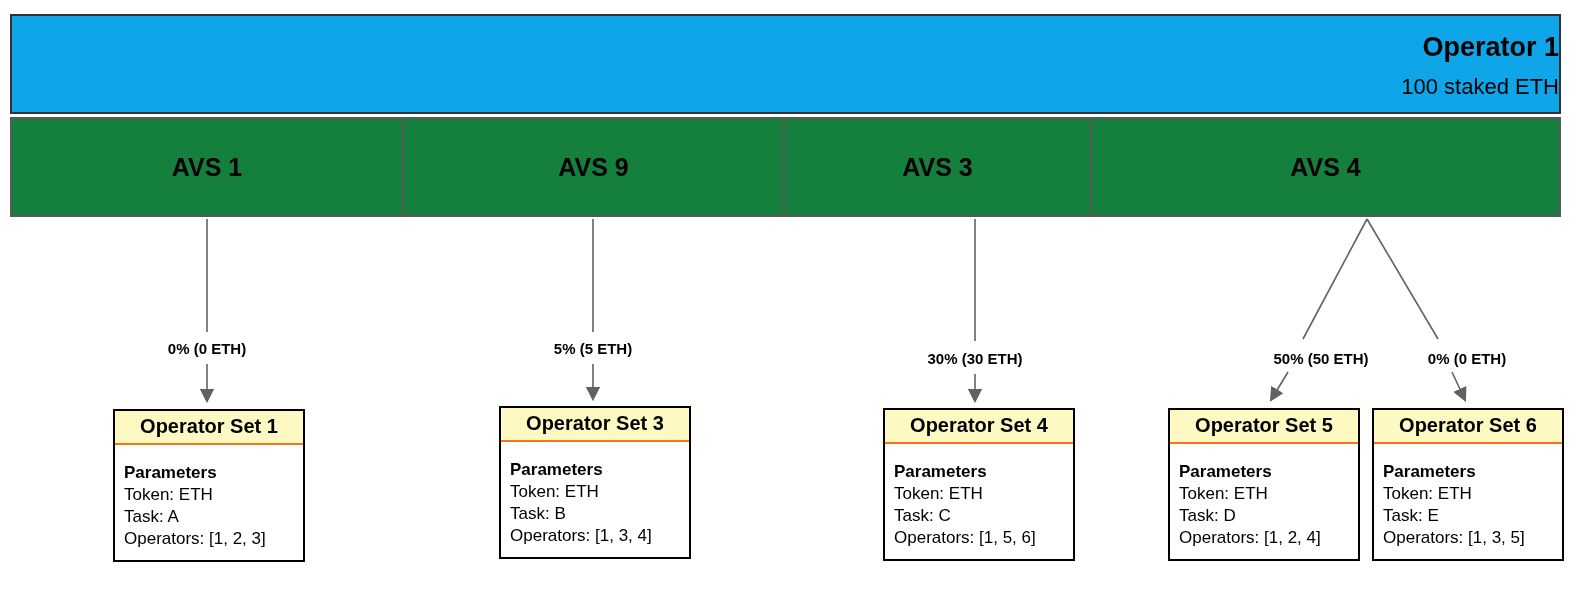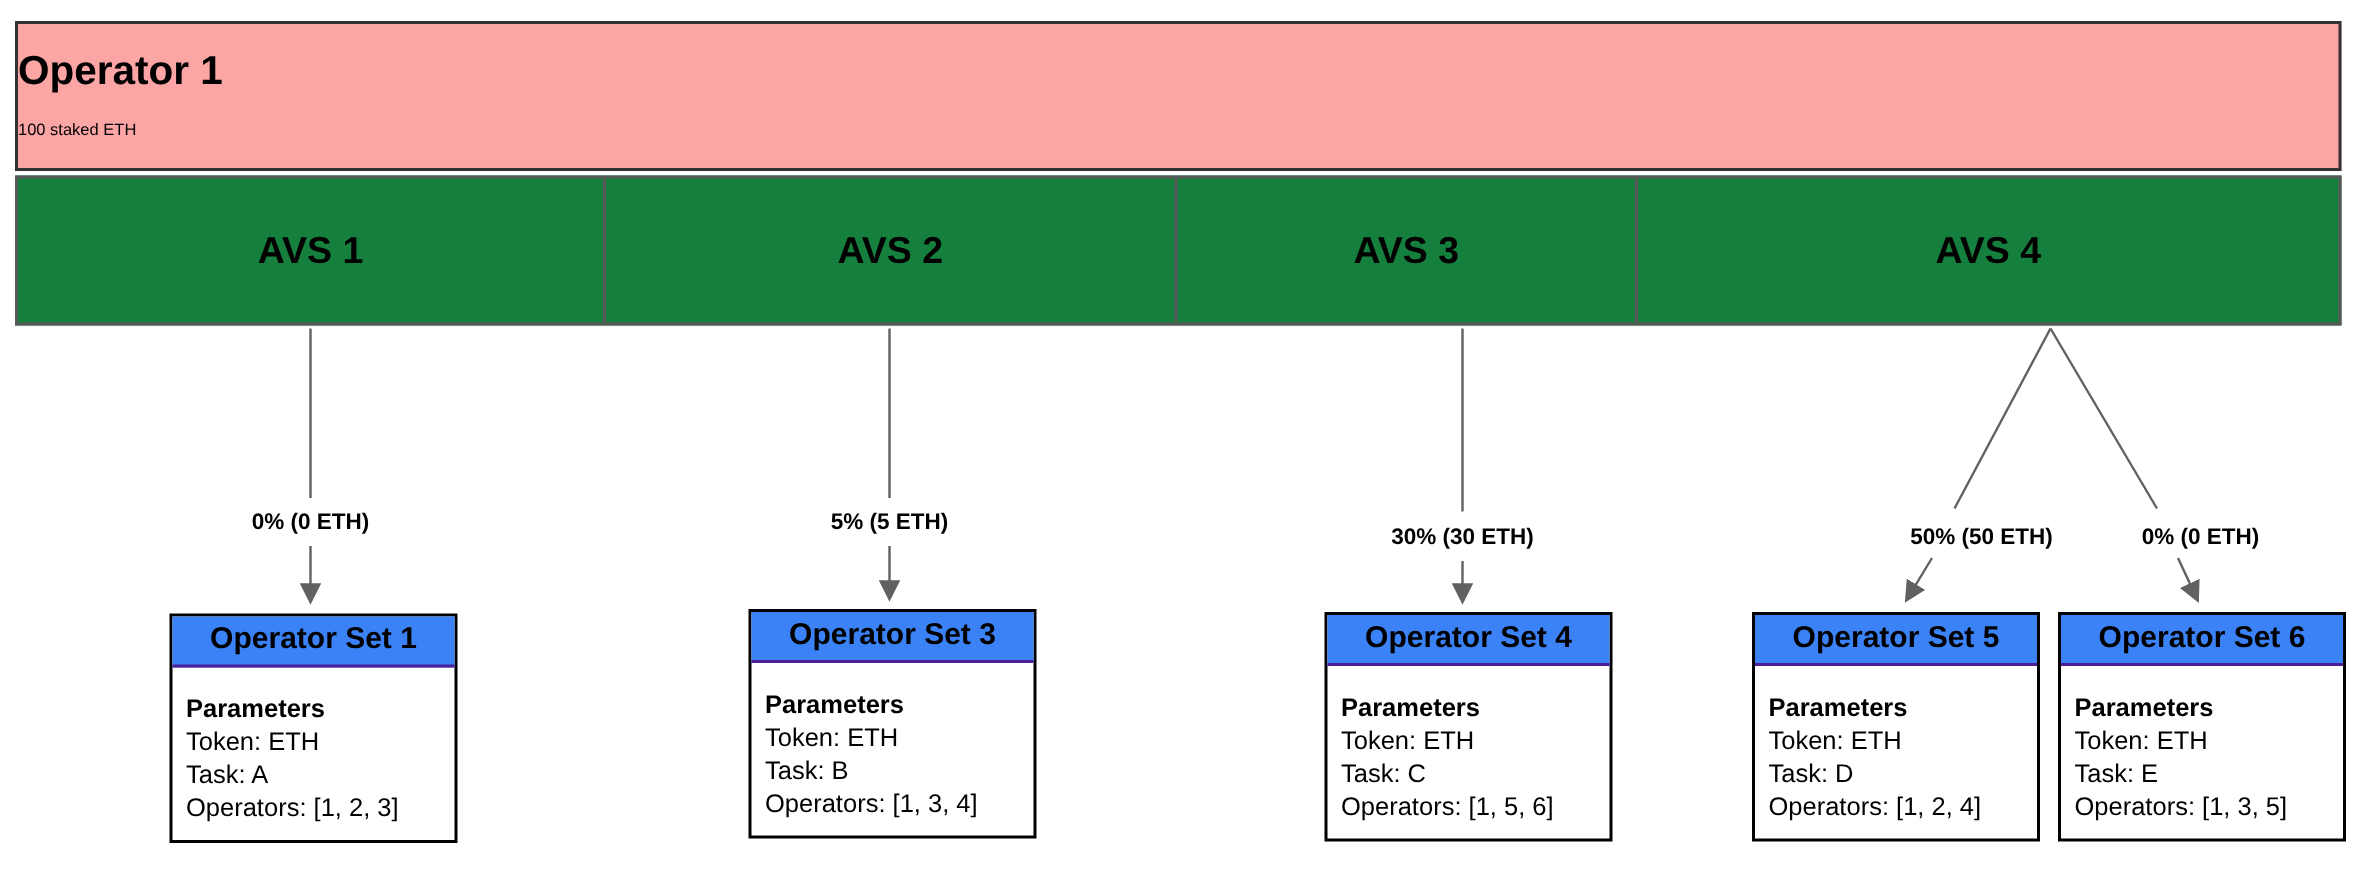--- a/index.html
+++ b/index.html
@@ -4,25 +4,25 @@
 <style>
   html,body { margin:0; padding:0; background:#ffffff; }
   .canvas {
     position:relative; width:1577px; height:597px; overflow:hidden;
     background:#ffffff; font-family:"Liberation Sans", sans-serif; color:#000;
   }
 
   
   .operator-box {
     position:absolute; left:10px; top:14px; width:1551px; height:100px;
-    box-sizing:border-box; background:#fca5a5; border:2px solid #333333;
-    display:flex; flex-direction:column; align-items:flex-start; justify-content:center;
+    box-sizing:border-box; background:#0ea5e9; border:2px solid #333333;
+    display:flex; flex-direction:column; align-items:flex-end; justify-content:center;
   }
   .operator-title { font-size:27px; font-weight:bold; line-height:30px; }
-  .operator-subtitle { font-size:11px; line-height:20px; margin-top:15px; }
+  .operator-subtitle { font-size:22px; line-height:20px; margin-top:15px; }
 
   
   .avs-row {
     position:absolute; left:10px; top:117px; width:1551px; height:100px;
     box-sizing:border-box; display:flex; background:#15803d; border:2px solid #595959;
   }
   .avs-cell {
     box-sizing:border-box; display:flex; align-items:center; justify-content:center;
     font-size:25px; font-weight:bold; border-right:2px solid #595959;
   }
@@ -45,21 +45,21 @@
   .lab-3 { left:975px;  top:358px; }
   .lab-4 { left:1281px; top:358px;margin-left:40px; }
   .lab-5 { left:1467px; top:358px; }
 
   
   .os-box {
     position:absolute; width:192px; box-sizing:border-box;
     background:#ffffff; border:2px solid #000000;
   }
   .os-header {
-    background:#3b82f6; border-bottom:2px solid #4c1d95;
+    background:#fef9c3; border-bottom:2px solid #f97316;
     text-align:center; font-weight:bold; font-size:20px; padding:4px 0 5px;
   }
   .os-body { padding:17px 9px 10px; font-size:17px; line-height:22px; }
   .os-params { font-weight:bold; }
   .os-1 { left:113px;  top:409px; }
   .os-3 { left:499px;  top:406px; }
   .os-4 { left:883px;  top:408px; }
   .os-5 { left:1168px; top:408px; }
   .os-6 { left:1372px; top:408px; }
 </style>
@@ -68,21 +68,21 @@
 
 <div class="canvas">
 
   <div class="operator-box">
     <div class="operator-title">Operator 1</div>
     <div class="operator-subtitle">100 staked ETH</div>
   </div>
 
   <div class="avs-row">
     <div class="avs-cell avs-cell-1">AVS 1</div>
-    <div class="avs-cell avs-cell-2">AVS 2</div>
+    <div class="avs-cell avs-cell-2">AVS 9</div>
     <div class="avs-cell avs-cell-3">AVS 3</div>
     <div class="avs-cell avs-cell-4">AVS 4</div>
   </div>
 
   <svg class="connectors" viewBox="0 0 1577 597" xmlns="http://www.w3.org/2000/svg">
     <defs>
       <marker id="arrow" viewBox="0 0 10 10" refX="8.5" refY="5" markerWidth="9" markerHeight="9" orient="auto-start-reverse">
         <path d="M0,0 L10,5 L0,10 z" fill="#616161"></path>
       </marker>
     </defs>

